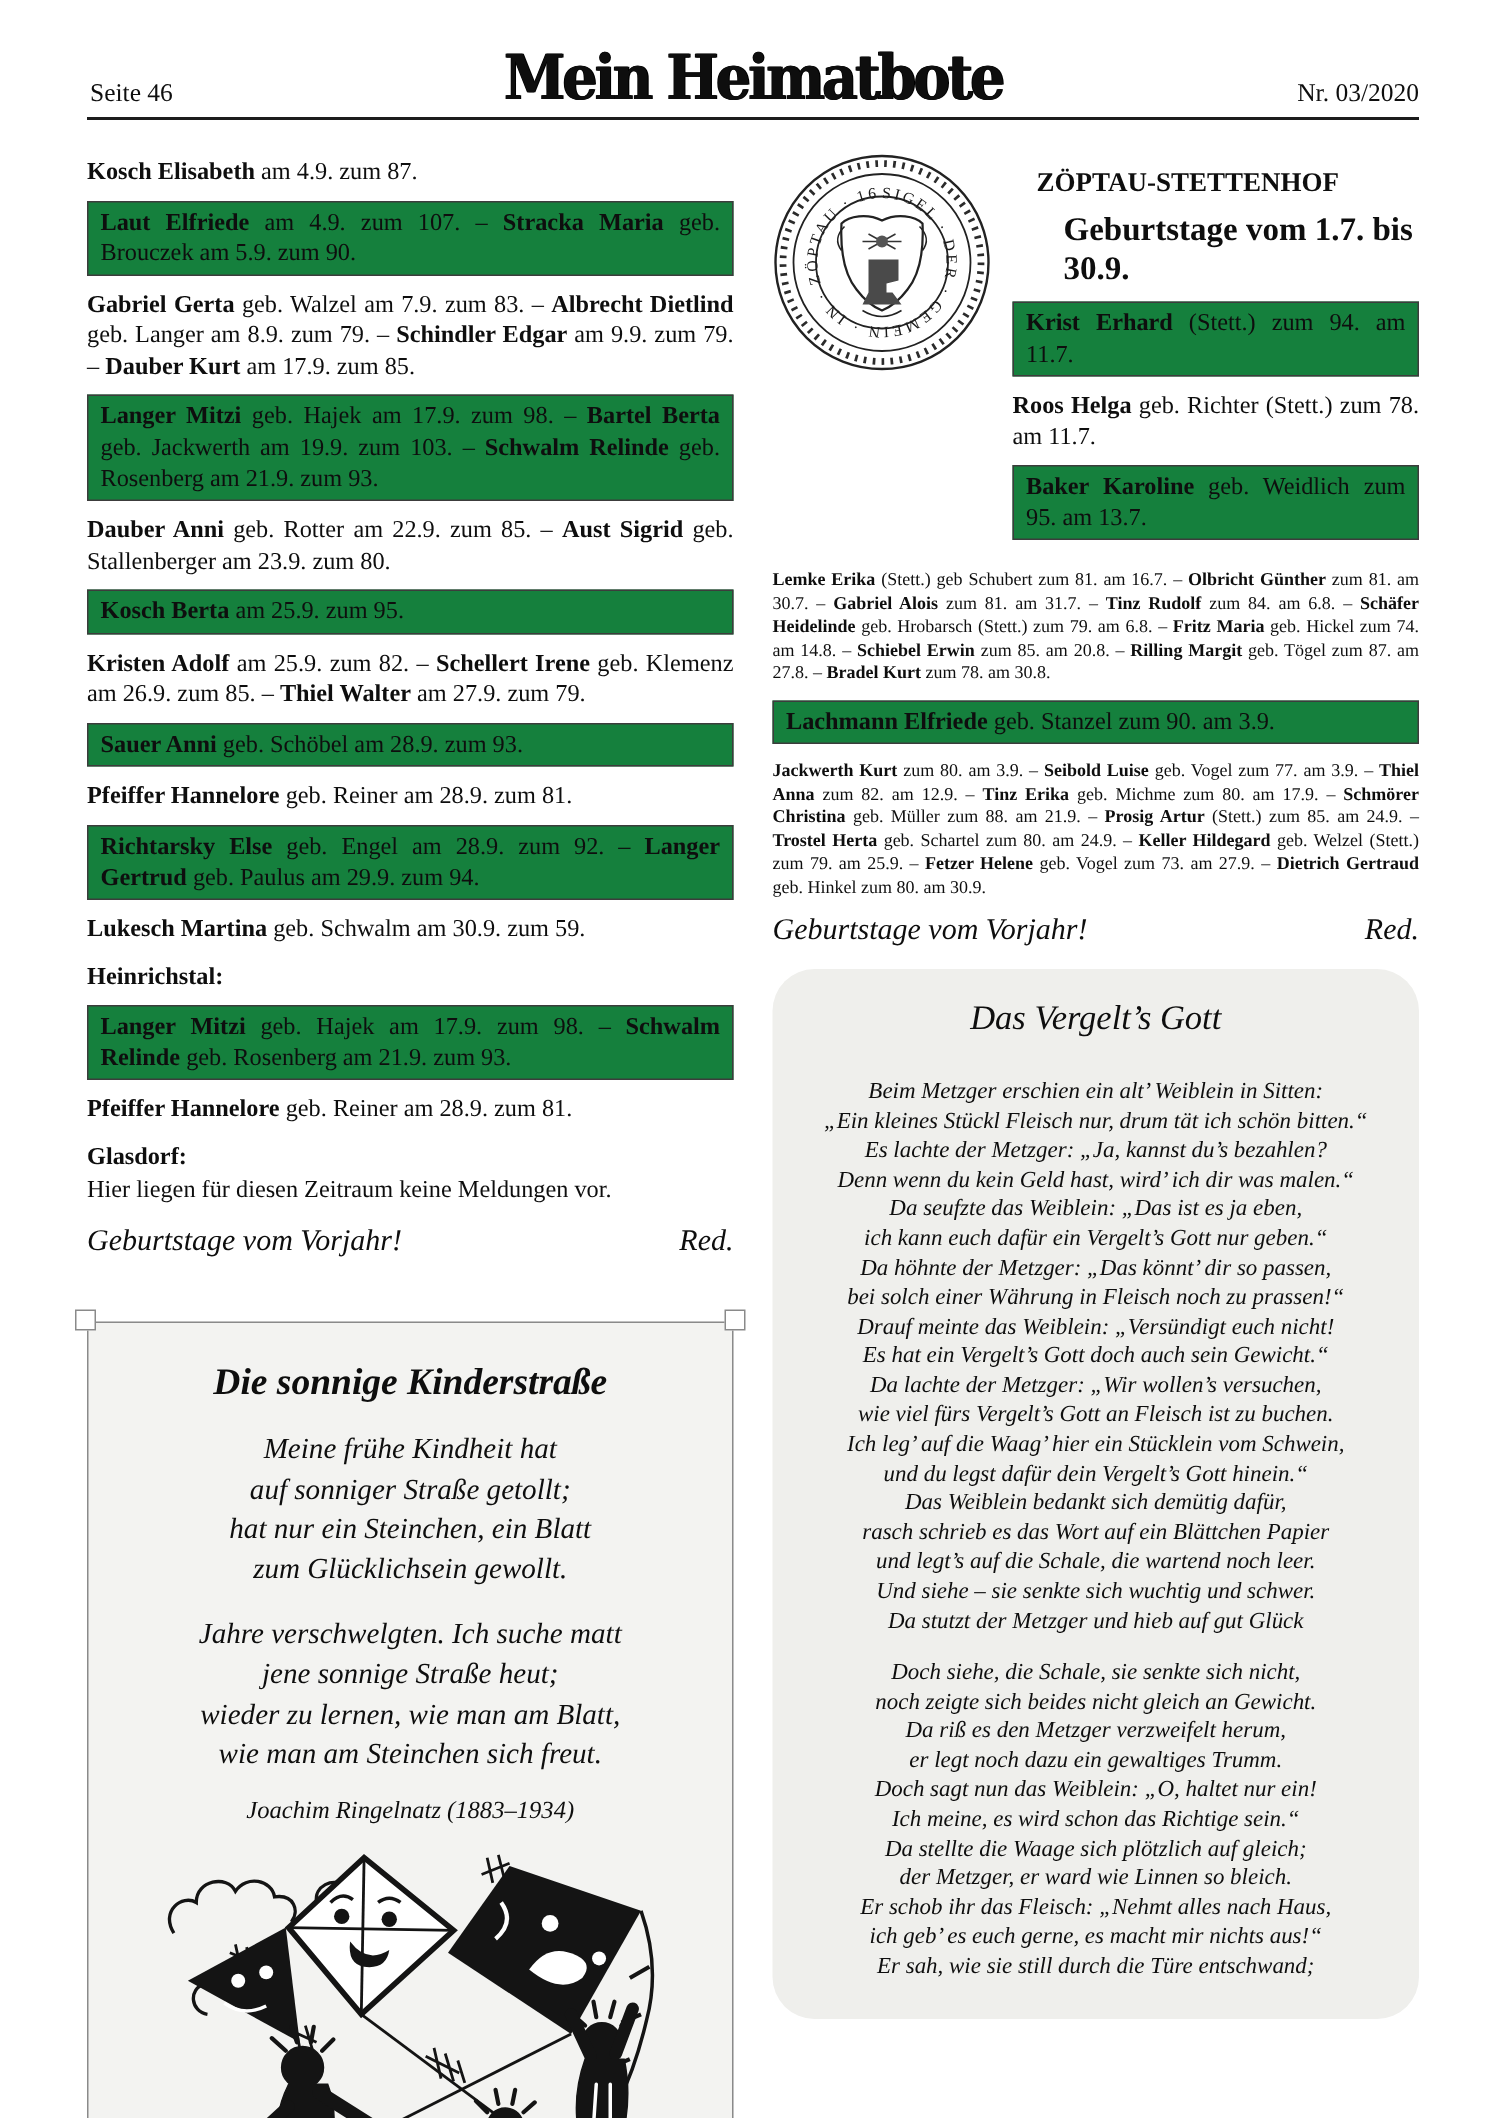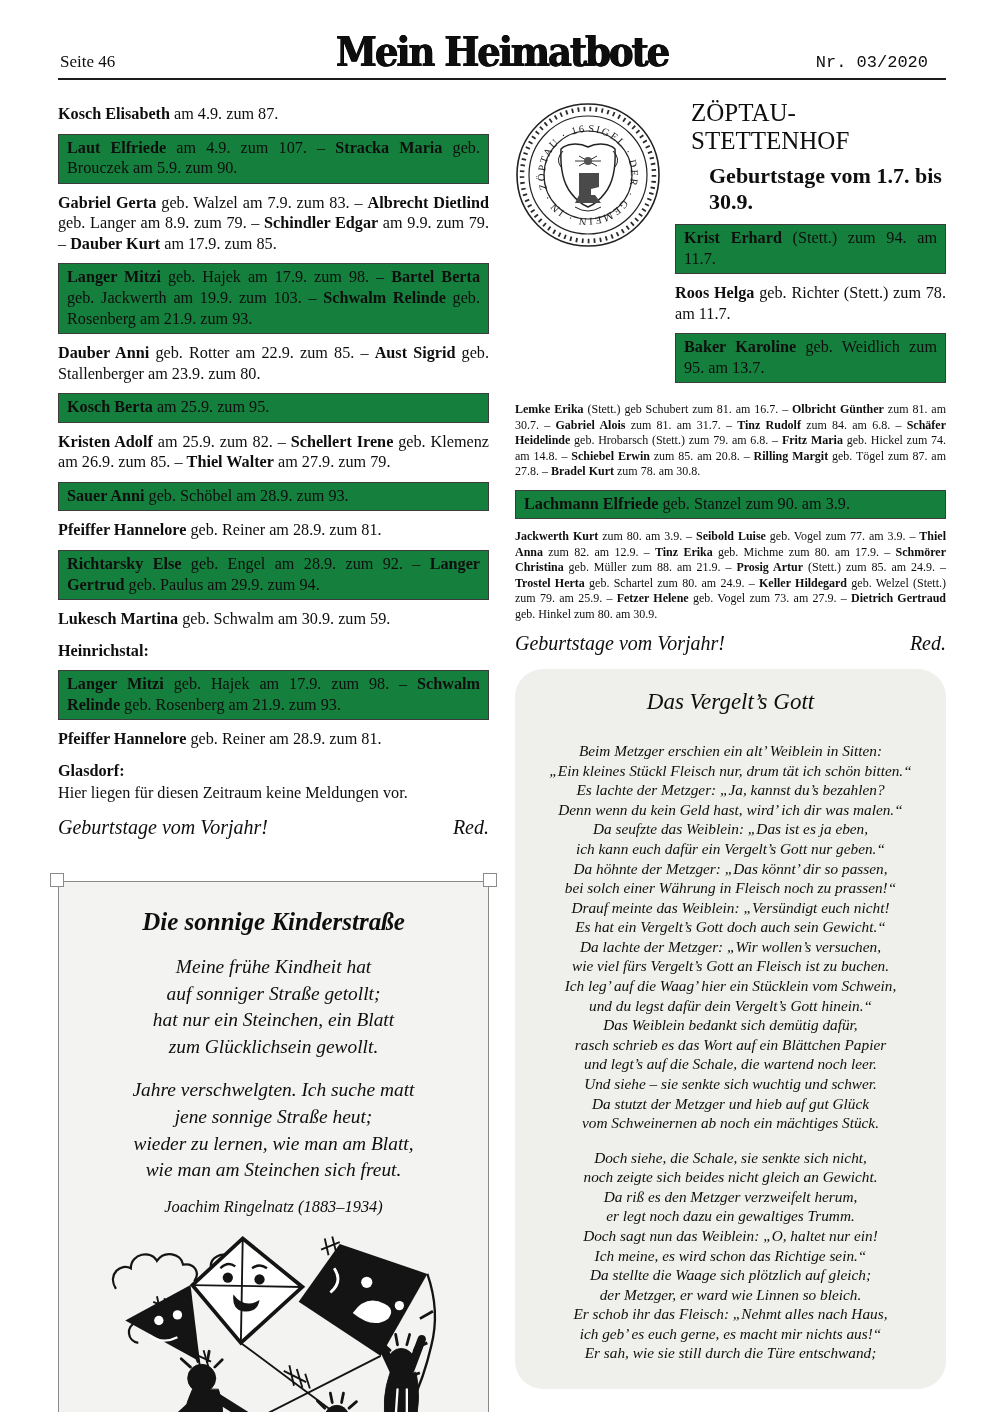--- a/index.html
+++ b/index.html
@@ -2,41 +2,41 @@
 <html lang="de"><head>
 <meta charset="utf-8">
 <style>
   html,body{margin:0;padding:0;width:1000px;height:1412px;background:#ffffff;overflow:hidden;}
   body{font-family:"Liberation Serif","DejaVu Serif",serif;color:#0e0e0e;}
   .page{width:1000px;height:1412px;position:relative;box-sizing:border-box;padding:0 54px 0 58px;}
 
   
   header{position:relative;height:78px;border-bottom:2px solid #1c1c1c;}
   .pg,.issue{position:absolute;bottom:6px;font-size:17px;}
-  .pg{left:2px;} .issue{right:18px;font-family:Liberation Mono, monospace;}
+  .pg{left:2px;} .issue{right:0;}
   .masthead{position:absolute;bottom:2px;left:0;right:0;text-align:center;
     font-family:"DejaVu Serif",serif;font-weight:bold;font-size:37px;letter-spacing:-2px;
     transform:scaleY(1.12);transform-origin:bottom;text-shadow:0.7px 0 #000, -0.4px 0 #000;}
 
   .cols{display:flex;gap:26px;margin-top:15px;align-items:flex-start;}
   .col{width:431px;box-sizing:border-box;}
 
   
   .entry{font-size:16.2px;line-height:1.27;text-align:justify;margin:9px 0;}
   .entry.boxed{background:#15803d;border:1px solid #3c3c3c;padding:3px 8px 4px;}
   .entry.heading{font-weight:bold;margin:11px 0 1px;text-align:left;}
   .entry.tight{margin-top:0;}
   .para{font-size:12px;line-height:1.29;text-align:justify;margin:10px 0;}
   .note-row{display:flex;justify-content:space-between;font-style:italic;font-size:20px;margin-top:13px;}
 
   
   .zhead{display:flex;gap:10px;}
   .seal{flex:0 0 150px;}
   .zright{flex:1;min-width:0;}
-  .z-title{font-weight:normal;font-size:25px;padding-left:16px;margin-top:4px;}
+  .z-title{font-weight:bold;font-size:18px;padding-left:16px;margin-top:16px;}
   .z-sub{font-weight:bold;font-size:22px;padding-left:34px;margin-top:8px;}
 
   
   .stanza+.stanza{margin-top:15px;}
   .line{font-style:italic;}
 
   .vergelt-box{margin-top:14px;background:#efefec;border-radius:28px;padding:20px 8px 26px;text-align:center;}
   .v-title{font-weight:normal;font-style:italic;font-size:23px;margin-bottom:26px;}
   .vergelt-box .line{font-size:15.3px;line-height:1.28;}
 
@@ -254,21 +254,20 @@
               <div class="line">Es hat ein Vergelt’s Gott doch auch sein Gewicht.“</div>
               <div class="line">Da lachte der Metzger: „Wir wollen’s versuchen,</div>
               <div class="line">wie viel fürs Vergelt’s Gott an Fleisch ist zu buchen.</div>
               <div class="line">Ich leg’ auf die Waag’ hier ein Stücklein vom Schwein,</div>
               <div class="line">und du legst dafür dein Vergelt’s Gott hinein.“</div>
               <div class="line">Das Weiblein bedankt sich demütig dafür,</div>
               <div class="line">rasch schrieb es das Wort auf ein Blättchen Papier</div>
               <div class="line">und legt’s auf die Schale, die wartend noch leer.</div>
               <div class="line">Und siehe – sie senkte sich wuchtig und schwer.</div>
               <div class="line">Da stutzt der Metzger und hieb auf gut Glück</div>
-              <div class="line">vom Schweinernen ab noch ein mächtiges Stück.</div>
             </div>
             <div class="stanza">
               <div class="line">Doch siehe, die Schale, sie senkte sich nicht,</div>
               <div class="line">noch zeigte sich beides nicht gleich an Gewicht.</div>
               <div class="line">Da riß es den Metzger verzweifelt herum,</div>
               <div class="line">er legt noch dazu ein gewaltiges Trumm.</div>
               <div class="line">Doch sagt nun das Weiblein: „O, haltet nur ein!</div>
               <div class="line">Ich meine, es wird schon das Richtige sein.“</div>
               <div class="line">Da stellte die Waage sich plötzlich auf gleich;</div>
               <div class="line">der Metzger, er ward wie Linnen so bleich.</div>

